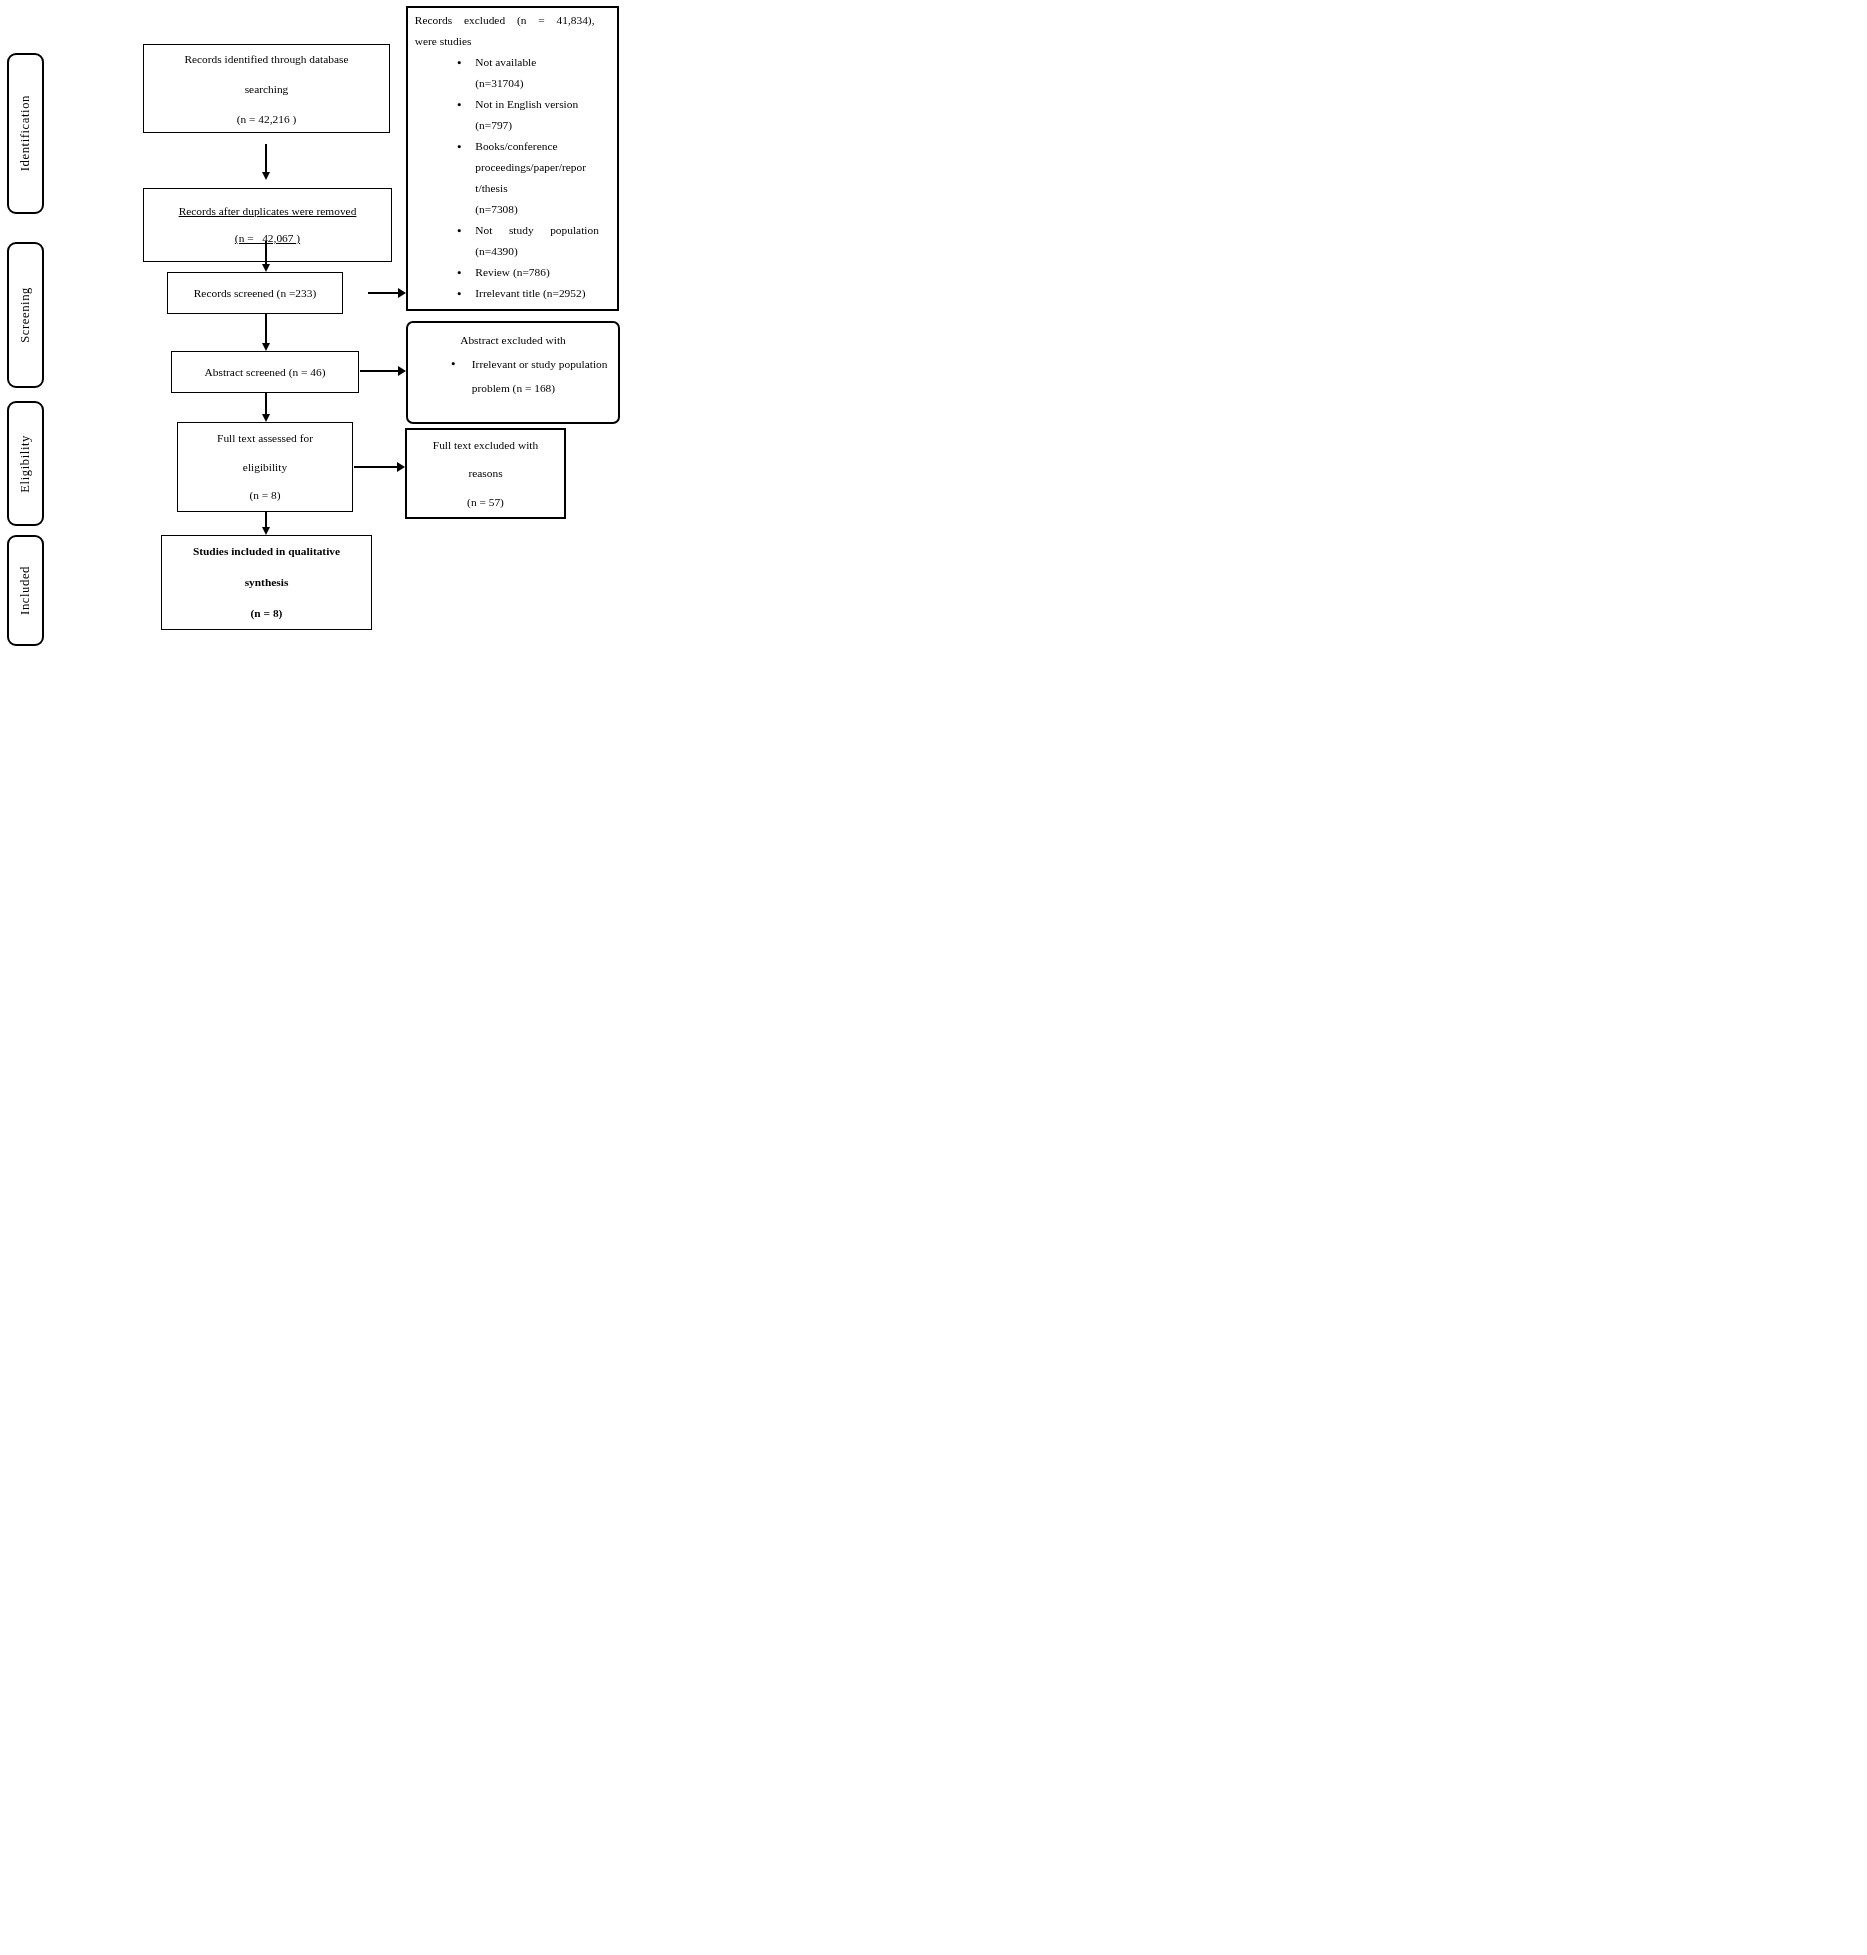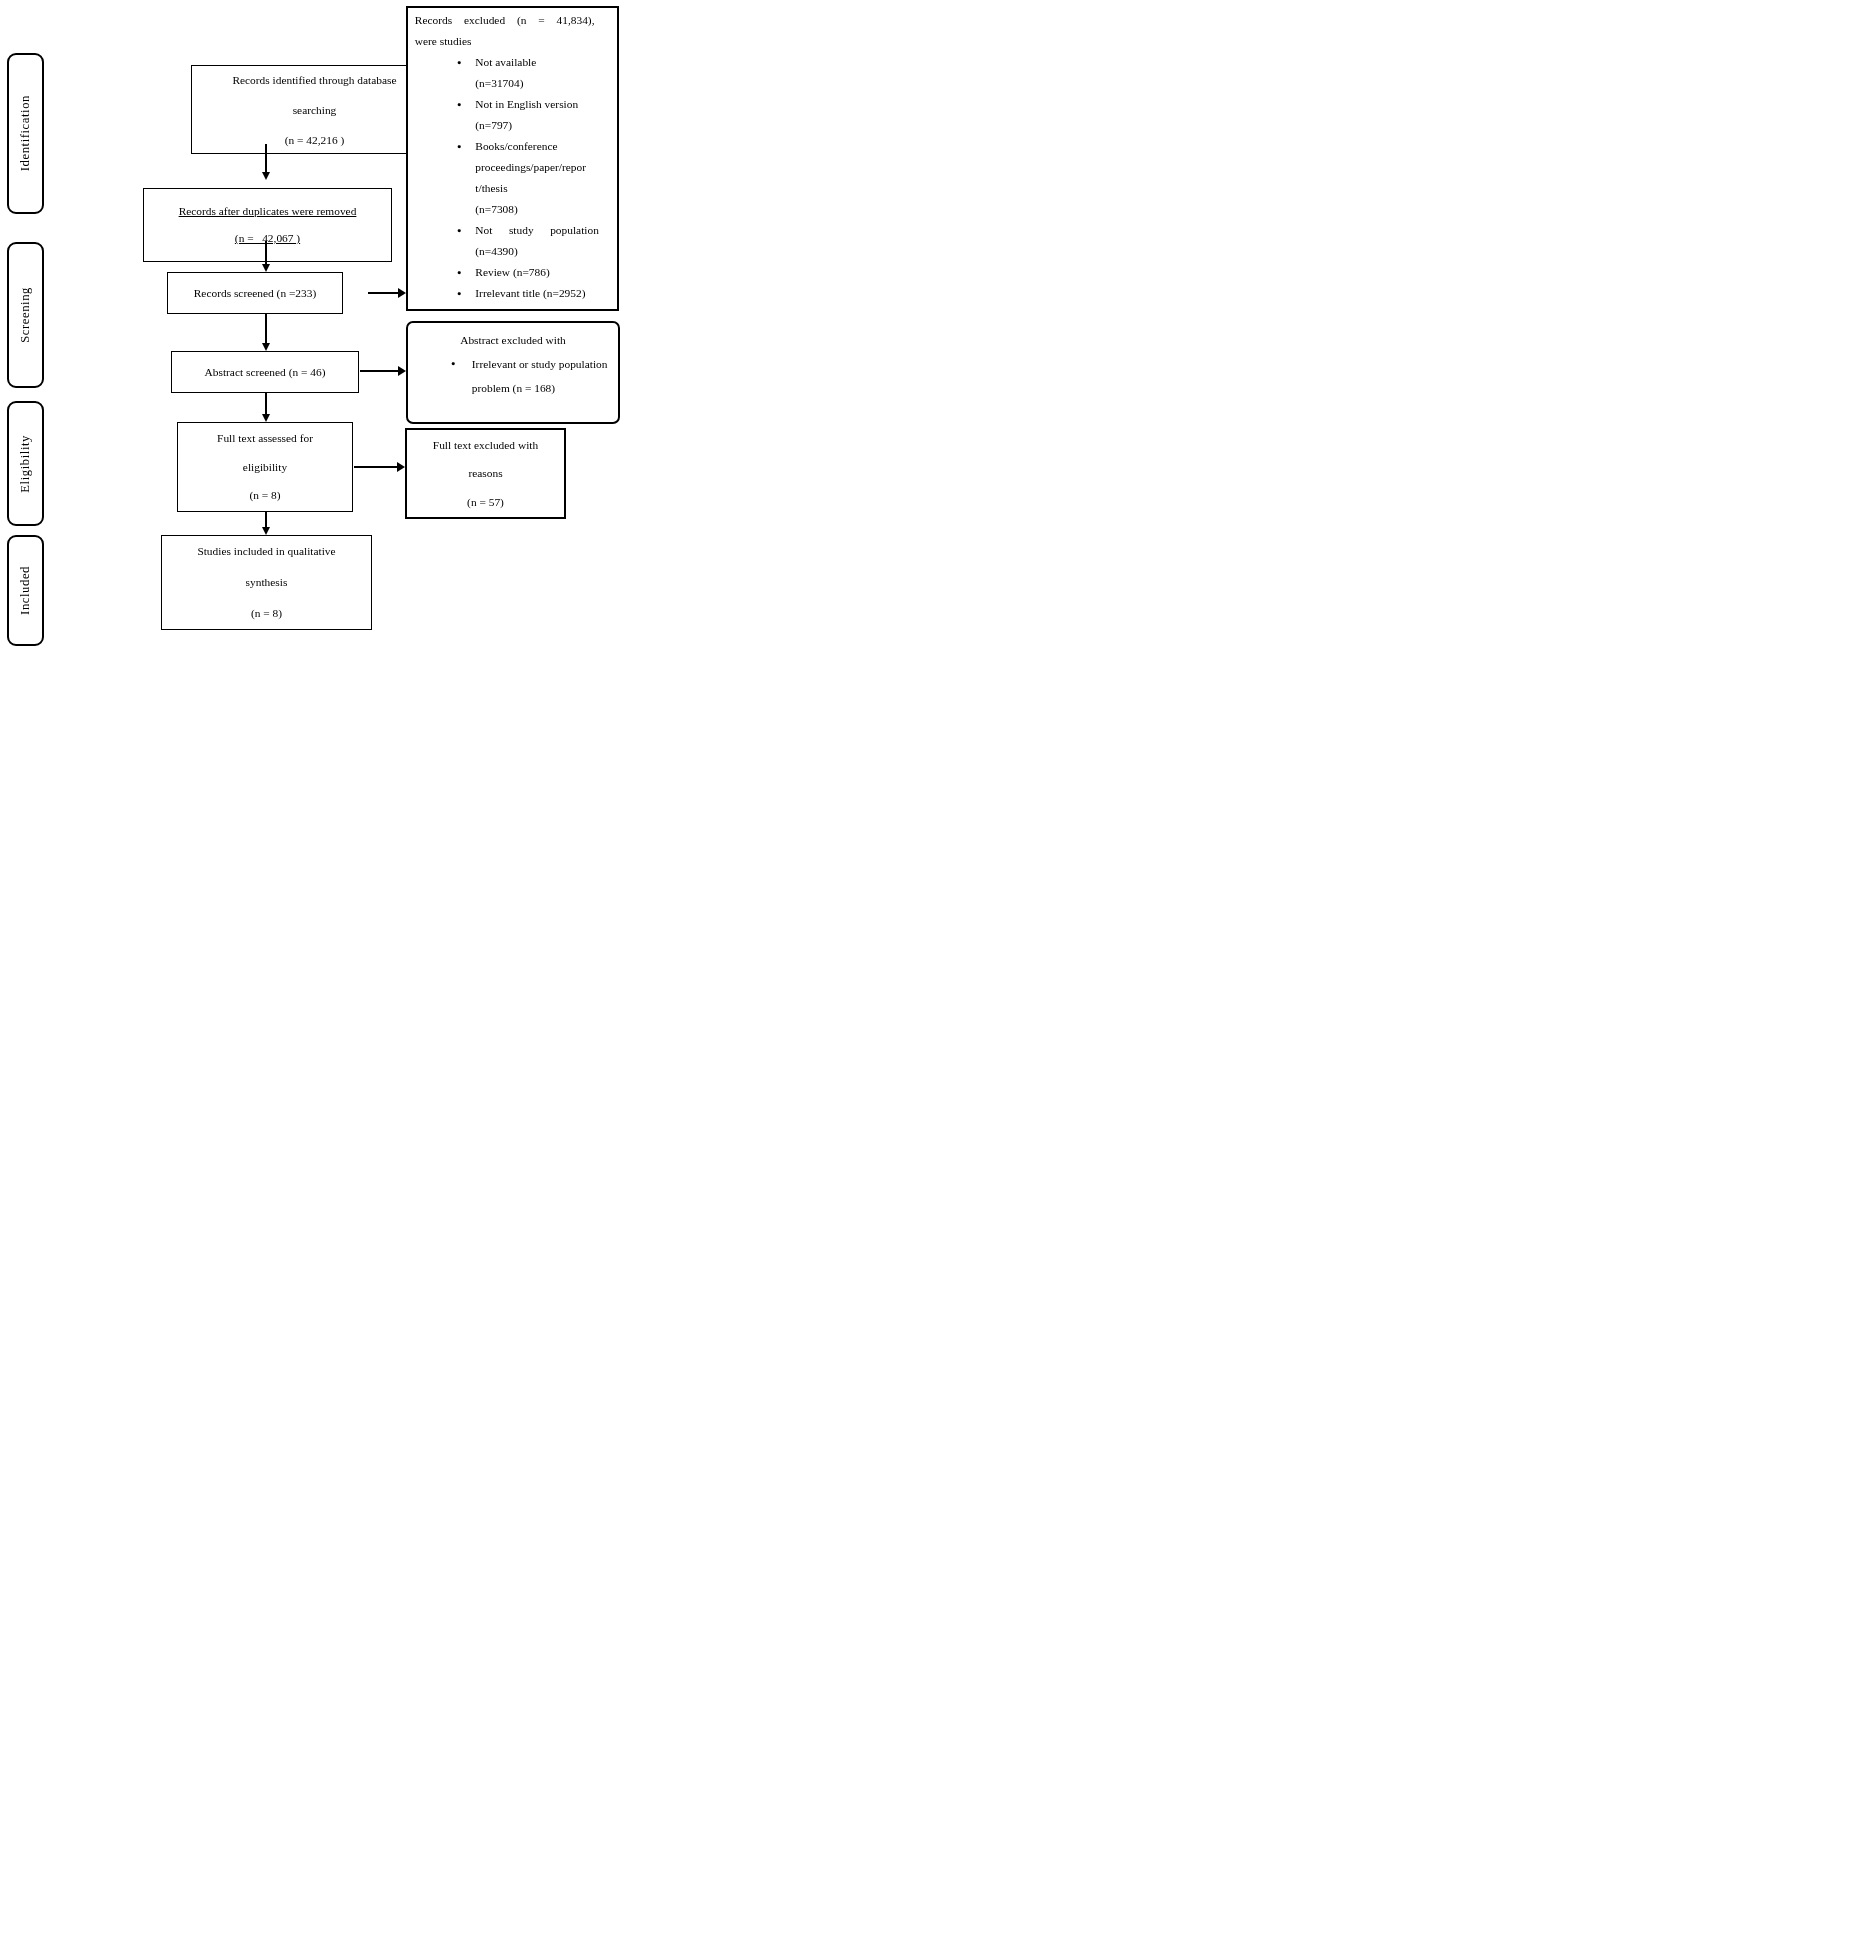--- a/index.html
+++ b/index.html
@@ -130,36 +130,36 @@
   <div class="stage" style="left:6.8px; top:242px; width:37px; height:146px;">
     <span>Screening</span>
   </div>
   <div class="stage" style="left:6.8px; top:401px; width:37px; height:125px;">
     <span>Eligibility</span>
   </div>
   <div class="stage" style="left:6.8px; top:535px; width:37px; height:111px;">
     <span>Included</span>
   </div>
 
-  <div class="fbox b1" style="left:143px; top:65px; width:247px; height:89px;margin-left:48px;">Records identified through database
+  <div class="fbox b1" style="left:143px; top:44px; width:247px; height:89px;">Records identified through database
 searching
 (n = 42,216 )</div>
 
   <div class="fbox b2" style="left:143px; top:188px; width:249px; height:74px;text-decoration:underline;">Records after duplicates were removed
 (n =   42,067 )</div>
 
   <div class="fbox b3" style="left:167px; top:272px; width:176px; height:42px;">Records screened (n =233)</div>
 
   <div class="fbox b4" style="left:171px; top:351px; width:188px; height:42px;">Abstract screened (n = 46)</div>
 
   <div class="fbox b5" style="left:177px; top:422px; width:176px; height:90px;">Full text assessed for
 eligibility
 (n = 8)</div>
 
-  <div class="fbox b6" style="left:161px; top:535px; width:211px; height:95px;">Studies included in qualitative
+  <div class="fbox b6" style="left:161px; top:535px; width:211px; height:95px;font-weight:bold;">Studies included in qualitative
 synthesis
 (n = 8)</div>
 
   <div class="va" style="left:265px; top:144px; height:28.5px;"></div>
   <div class="va" style="left:265px; top:241px; height:23.4px;"></div>
   <div class="va" style="left:265px; top:314px; height:30px;"></div>
   <div class="va" style="left:265px; top:393px; height:22px;"></div>
   <div class="va" style="left:265px; top:511px; height:16.6px;"></div>
 
   <div class="ha" style="left:368px; top:292px; width:31px;"></div>

